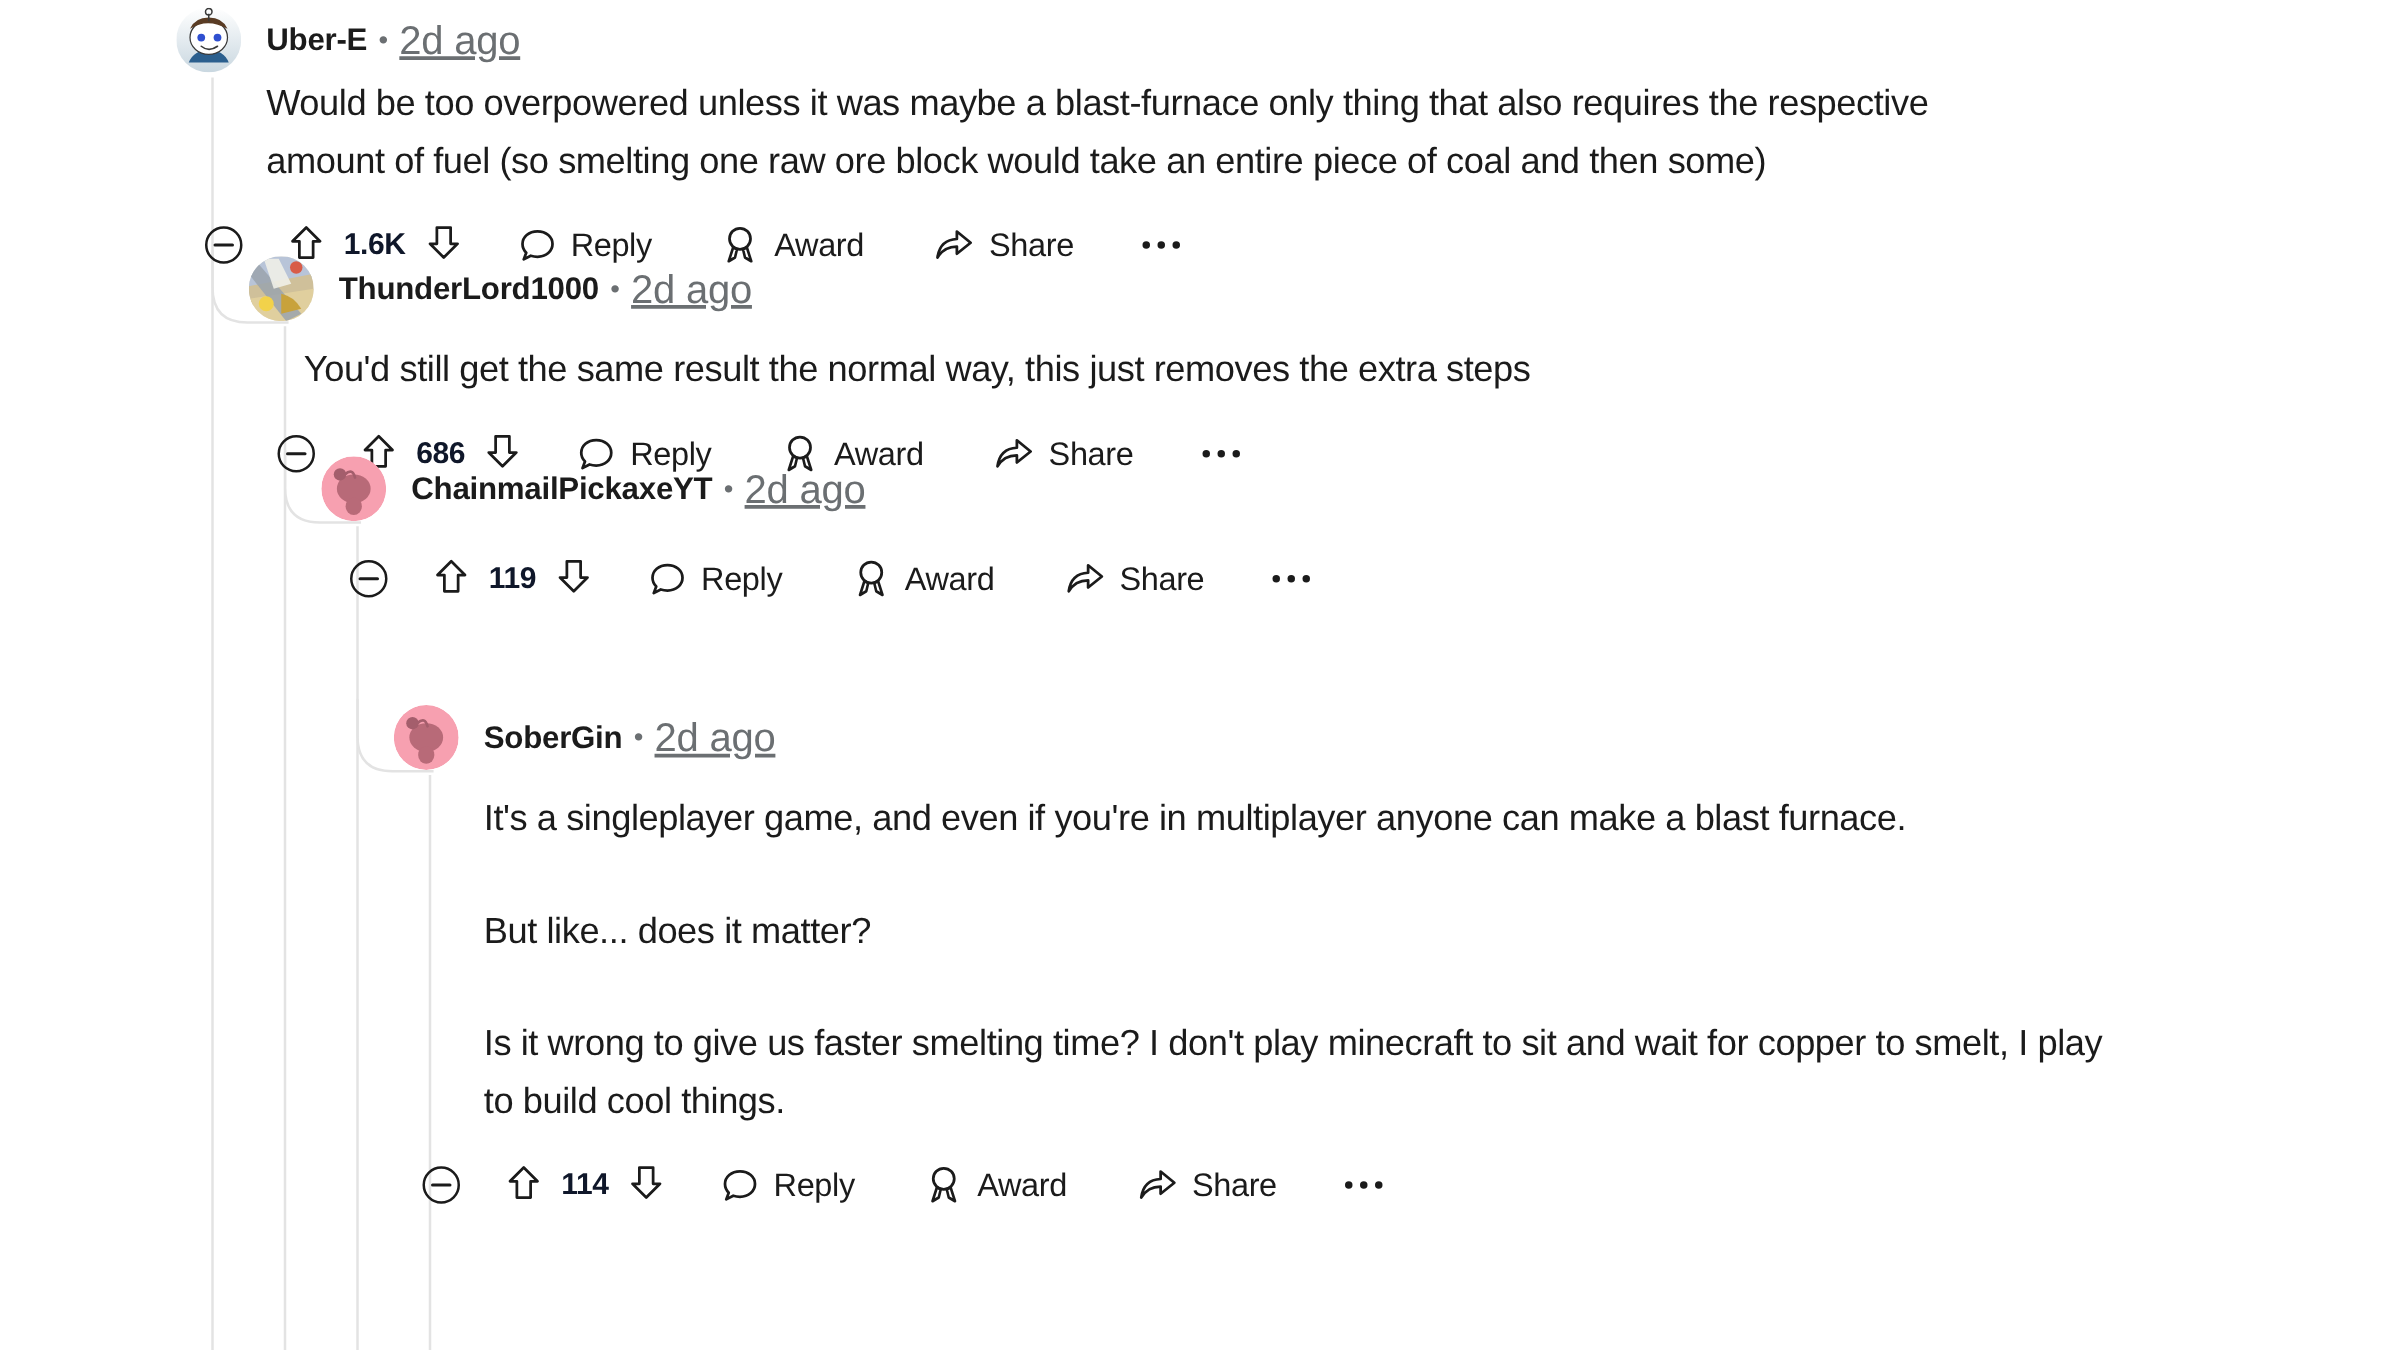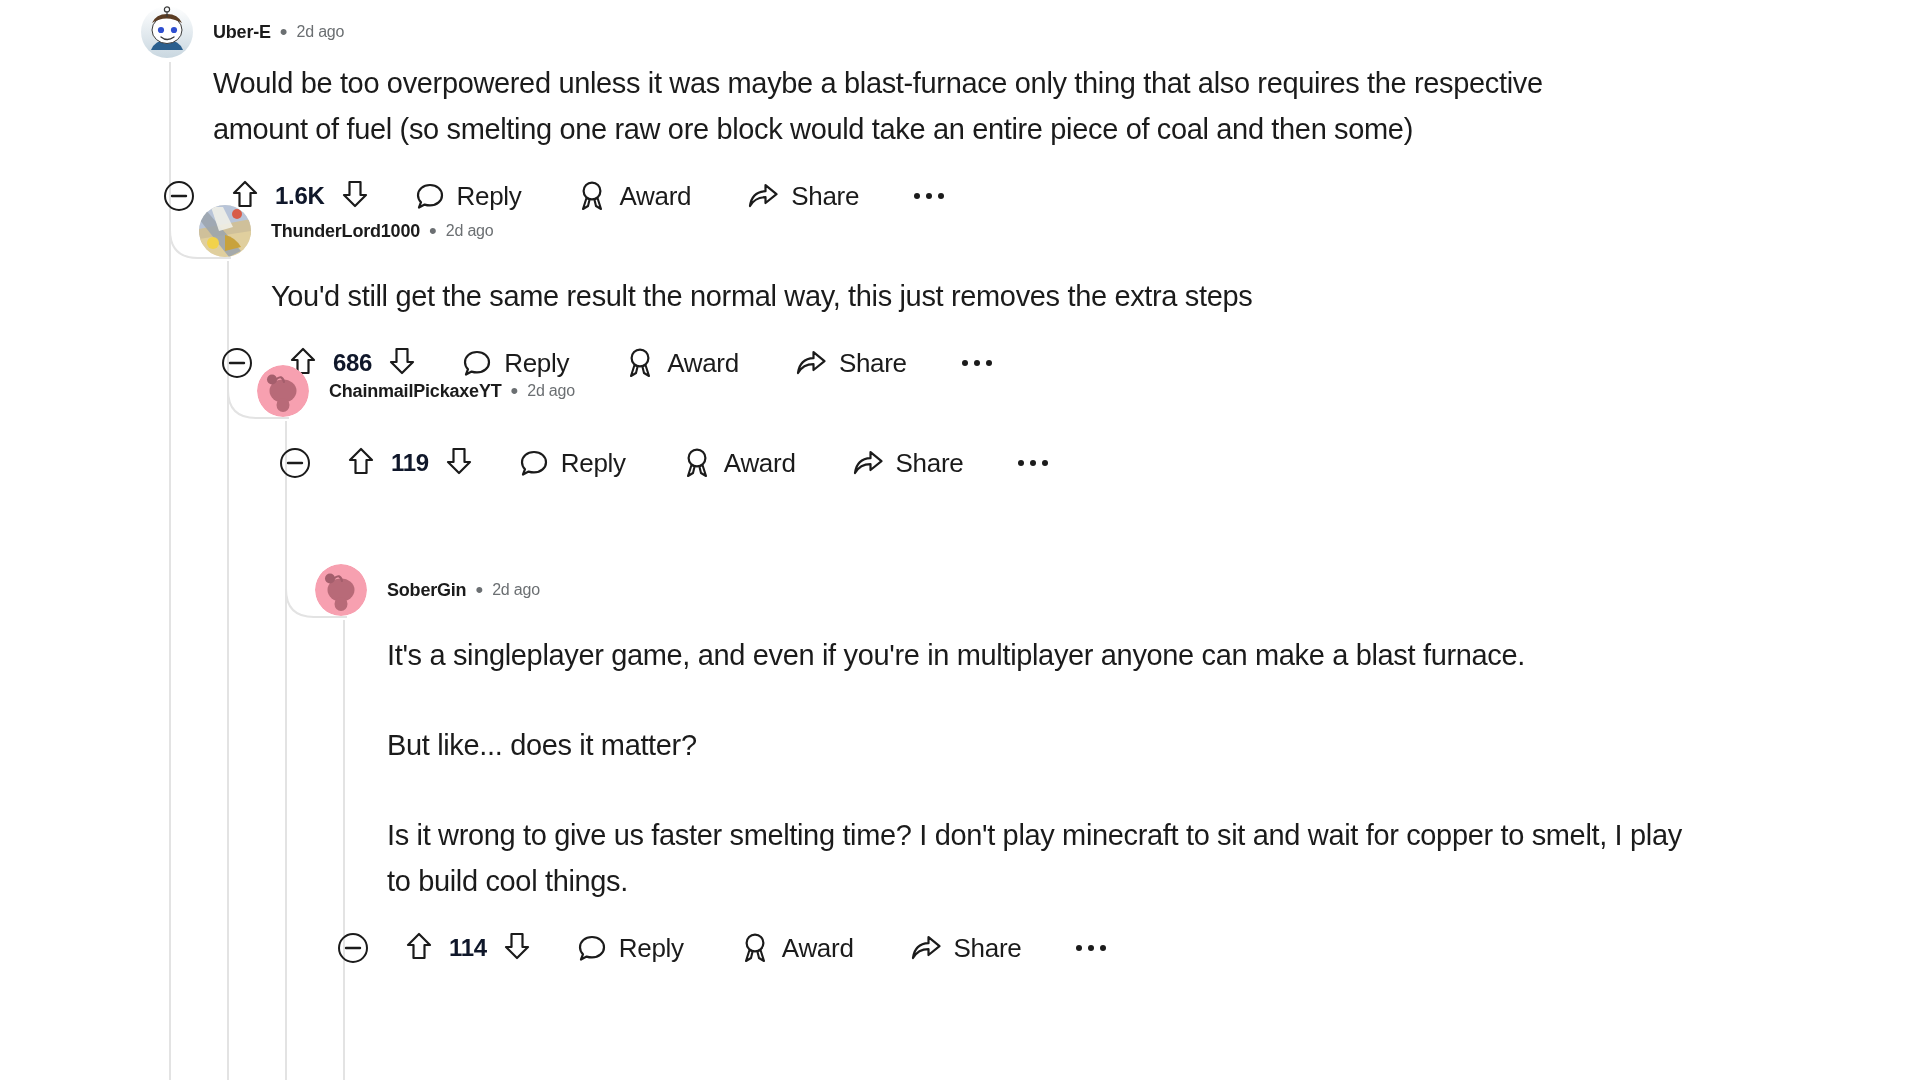--- a/index.html
+++ b/index.html
@@ -41,39 +41,40 @@
     border-radius: 50%;
     flex: 0 0 52px;
     position: relative;
     overflow: hidden;
   }
 
   .avatar svg { display: block; width: 52px; height: 52px; }
 
   .username {
     margin-left: 20px;
-    font-size: 18px;
+    font-size: 25px;
     font-weight: 700;
     color: #1b1b1b;
     letter-spacing: -0.2px;
     white-space: nowrap;
   }
 
   .dot-sep {
     margin: 0 9px;
     font-size: 22px;
     color: #6b6f72;
     line-height: 1;
   }
 
   .timestamp {
-    font-size: 16px;
+    font-size: 32px;
     color: #6b6f72;
     white-space: nowrap;
     letter-spacing: -0.2px;
+    text-decoration: underline;
   }
 
   
   .body-text {
     font-size: 29px;
     line-height: 46px;
     color: #1b1b1b;
     letter-spacing: -0.35px;
     font-weight: 400;
   }
@@ -242,21 +243,21 @@
           <circle cx="38" cy="9" r="5" fill="#d85c48"></circle>
           <circle cx="14" cy="38" r="6" fill="#f2d24a"></circle>
           <path d="M26 30 q10 2 16 12 l-16 4 z" fill="#c8a23c"></path>
         </svg>
       </div>
       <span class="username">ThunderLord1000</span>
       <span class="dot-sep">•</span>
       <span class="timestamp">2d ago</span>
     </div>
 
-    <div class="body-text" style="margin-left:72px; margin-top:14px; width:1300px;">
+    <div class="body-text" style="margin-left:44px; margin-top:14px; width:1300px;">
       <p>You'd still get the same result the normal way, this just removes the extra steps</p>
     </div>
 
     <div class="actions" style="margin-left:22px; margin-top:22px;">
       <div class="act collapse-btn">
         <svg width="32" height="32" viewBox="0 0 32 32">
           <circle cx="16" cy="16" r="14" fill="none" stroke="#1b1b1b" stroke-width="2"></circle>
           <line x1="9" y1="16" x2="23" y2="16" stroke="#1b1b1b" stroke-width="2.4" stroke-linecap="round"></line>
         </svg>
       </div>

